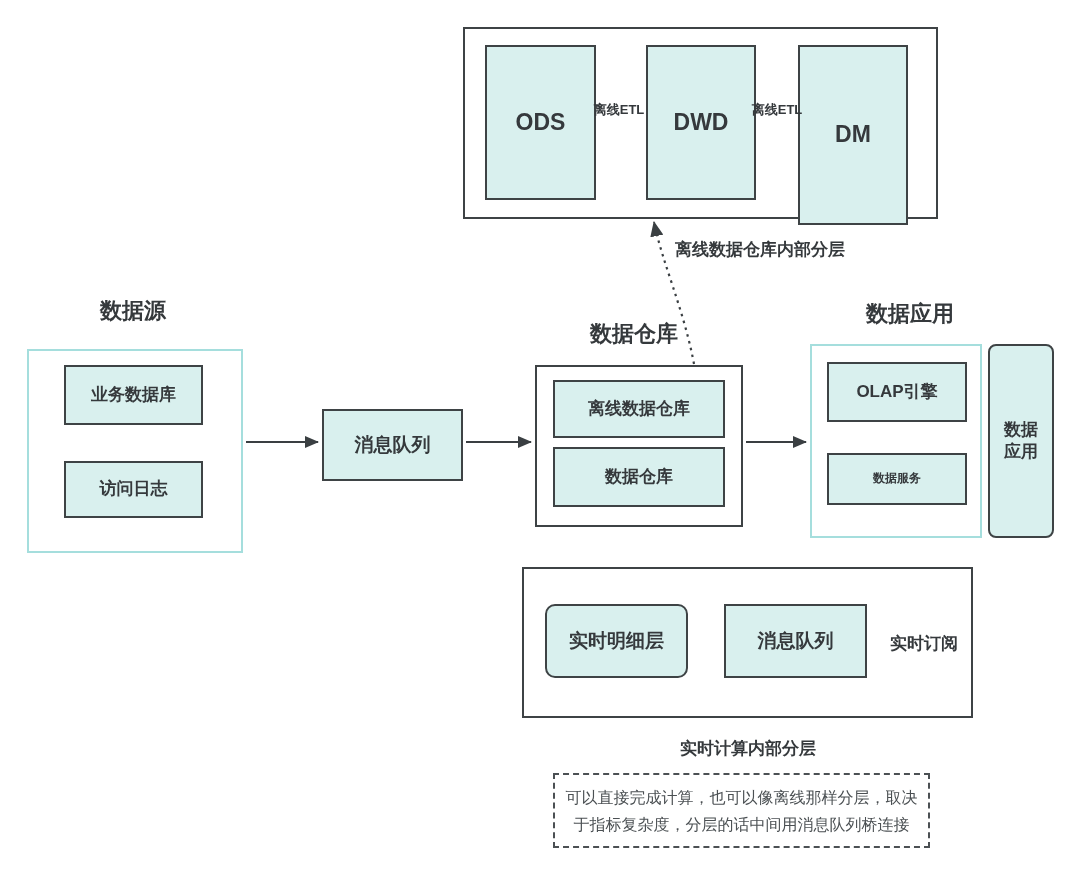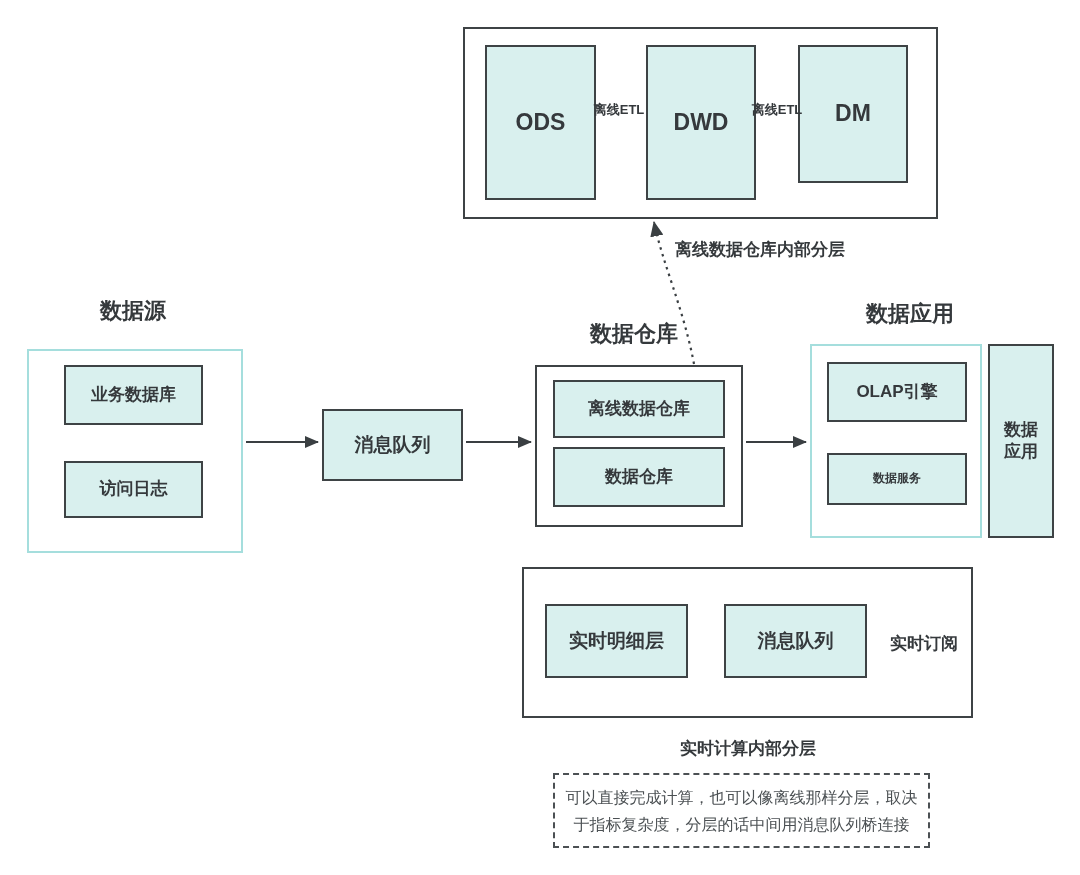--- a/index.html
+++ b/index.html
@@ -89,21 +89,21 @@
     flex-direction: column;
     align-items: center;
     justify-content: center;
     font-size: 16px;
     font-weight: normal;
     color: #4b5053;
     line-height: 27px;
     text-align: center;
     white-space: nowrap;
   }
-  .stack { flex-direction: column; }
+  .stack { flex-direction: column; border-radius: 8px; }
 </style>
 </head>
 <body>
 
 <div class="canvas">
 
   <svg class="arrows" width="1080" height="875" viewBox="0 0 1080 875">
     <defs>
       <marker id="ah" viewBox="0 0 7 6" markerWidth="7" markerHeight="6" refX="6.5" refY="3" orient="auto">
         <path d="M0,0 L7,3 L0,6 Z" fill="#3a3f42"></path>
@@ -113,21 +113,21 @@
     <line x1="466" y1="442" x2="531" y2="442"></line>
     <line x1="746" y1="442" x2="806" y2="442"></line>
     <line x1="597" y1="123" x2="642" y2="123"></line>
     <line x1="757" y1="123" x2="794" y2="123"></line>
     <path class="dotted" d="M694,364 C684,310 662,262 654,222"></path>
   </svg>
 
   <div class="outline-box" style="left:463px; top:27px; width:475px; height:192px;"></div>
   <div class="cell" style="left:485px; top:45px; width:111px; height:155px; font-size:23px;">ODS</div>
   <div class="cell" style="left:646px; top:45px; width:110px; height:155px; font-size:23px;">DWD</div>
-  <div class="cell" style="left:798px; top:45px; width:110px; height:138px; font-size:23px;">DM</div>
+  <div class="cell" style="left:798px; top:45px; width:110px; height:180px; font-size:23px;">DM</div>
   <div class="small-label" style="left:586px; top:101px; width:66px;">离线ETL</div>
   <div class="small-label" style="left:744px; top:101px; width:66px;">离线ETL</div>
   <div class="caption" style="left:675px; top:238px;font-family:Liberation Serif, serif;">离线数据仓库内部分层</div>
 
   <div class="title" style="left:100px; top:296px;">数据源</div>
   <div class="outline-box teal" style="left:27px; top:349px; width:216px; height:204px;"></div>
   <div class="cell" style="left:64px; top:365px; width:139px; height:60px; font-size:17px;">业务数据库</div>
   <div class="cell" style="left:64px; top:461px; width:139px; height:57px; font-size:17px;">访问日志</div>
 
   <div class="cell" style="left:322px; top:409px; width:141px; height:72px; font-size:19px;">消息队列</div>
@@ -140,21 +140,21 @@
   <div class="title" style="left:866px; top:299px;">数据应用</div>
   <div class="outline-box teal" style="left:810px; top:344px; width:172px; height:194px;"></div>
   <div class="cell" style="left:827px; top:362px; width:140px; height:60px; font-size:17px;">OLAP引擎</div>
   <div class="cell" style="left:827px; top:453px; width:140px; height:52px; font-size:12px;">数据服务</div>
   <div class="cell stack" style="left:988px; top:344px; width:66px; height:194px; font-size:17px;">
     <div>数据</div>
     <div>应用</div>
   </div>
 
   <div class="outline-box" style="left:522px; top:567px; width:451px; height:151px;"></div>
-  <div class="cell" style="left:545px; top:604px; width:143px; height:74px; font-size:19px;">实时明细层</div>
+  <div class="cell" style="left:545px; top:604px; width:143px; height:74px; font-size:19px;border-radius:10px;">实时明细层</div>
   <div class="cell" style="left:724px; top:604px; width:143px; height:74px; font-size:19px;">消息队列</div>
   <div class="caption" style="left:890px; top:632px;">实时订阅</div>
   <div class="caption" style="left:680px; top:737px;">实时计算内部分层</div>
 
   <div class="note-box">
     <div>可以直接完成计算，也可以像离线那样分层，取决</div>
     <div>于指标复杂度，分层的话中间用消息队列桥连接</div>
   </div>
 
 </div>

